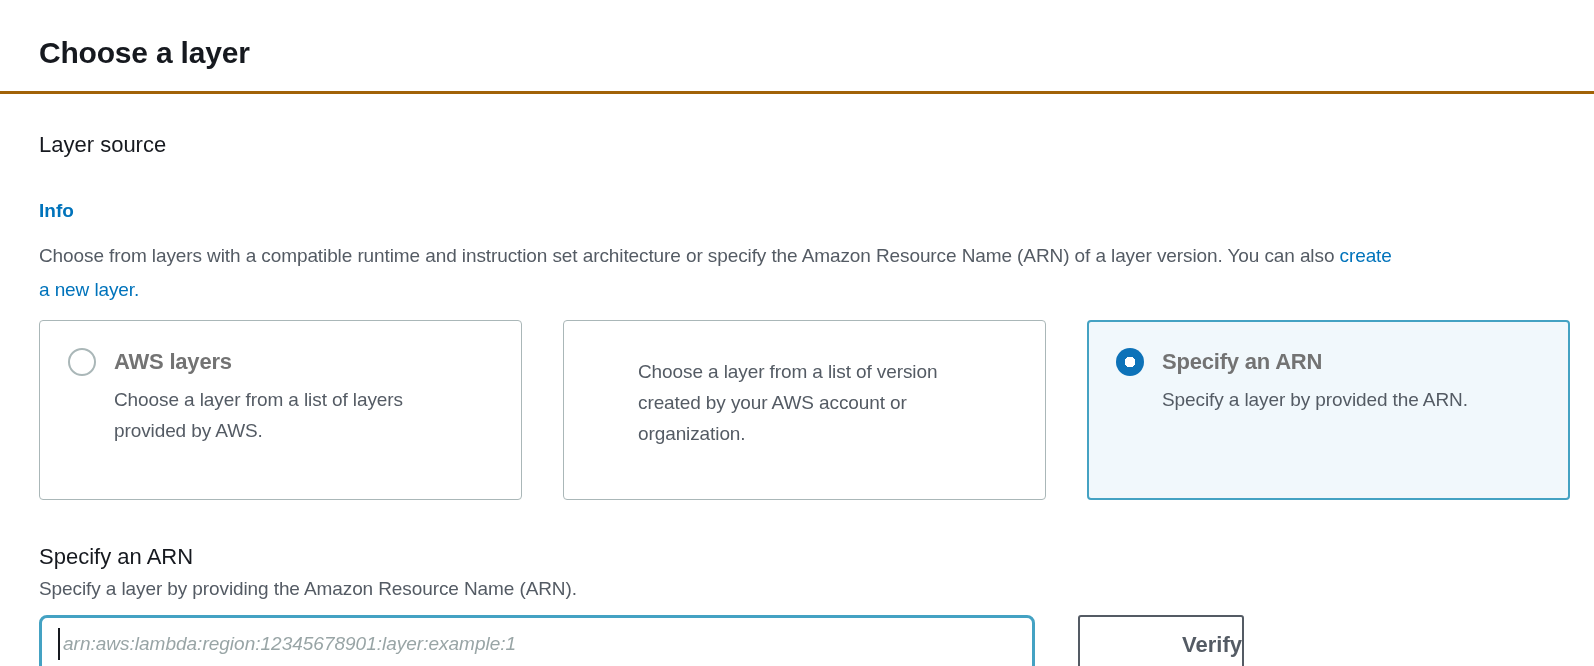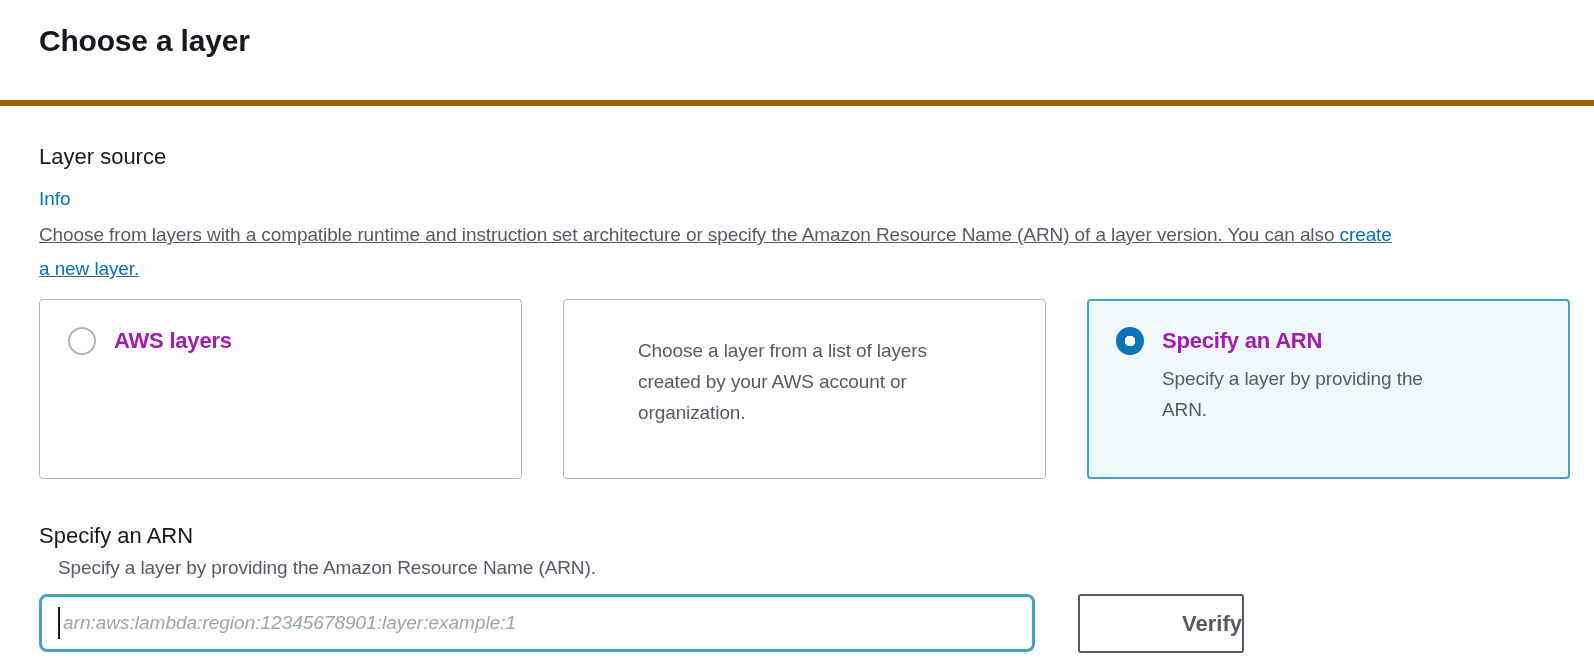--- a/index.html
+++ b/index.html
@@ -7,49 +7,48 @@
   body {
     width: 1594px; height: 666px;
     font-family: "Liberation Sans", sans-serif;
     color: #16191f;
     overflow: hidden;
     position: relative;
   }
 
   
   .panel-header {
-    height: 106px;
-    padding: 24px 40px 0 39px;
-    border-bottom: 6px solid #a16207;
+    height: 94px;
+    padding: 36px 40px 0 39px;
+    border-bottom: 3px solid #a16207;
     background: #ffffff;
   }
   .panel-header h1 {
     font-size: 30px;
     font-weight: 700;
     color: #16191f;
     letter-spacing: -0.2px;
   }
 
   
   .main { padding: 38px 24px 0 39px; }
 
   .label-row { display: flex; align-items: baseline; gap: 18px; flex-direction: column; }
   .field-label { font-size: 22px; color: #16191f; }
   .info-link {
-    font-size: 19px; font-weight: 400;
-    color: #0073bb; text-decoration: none; cursor: pointer;
+    font-size: 19px; font-weight: 700;
+    color: #0073bb; text-decoration: none; cursor: pointer; margin-top: 24px;
   }
 
   .field-desc {
-    margin-top: 8px;
+    margin-top: 17px;
     font-size: 19px; line-height: 34px;
     color: #545b64;
     max-width: 1360px;
     letter-spacing: -0.1px;
-    text-decoration: underline;
   }
   .inline-link { color: #0073bb; text-decoration: none; cursor: pointer; }
 
   
   .tiles {
     margin-top: 13px;
     display: grid;
     grid-template-columns: repeat(3, 1fr);
     gap: 41px;
   }
@@ -70,33 +69,33 @@
   .radio {
     width: 28px; height: 28px; flex: none;
     border-radius: 50%;
     border: 2px solid #aab7b8;
     background: #ffffff;
   }
   .radio.checked {
     border: none;
     background: radial-gradient(circle, #ffffff 0 5.5px, #0d72b8 5.5px 14px);
   }
-  .tile-title { font-size: 22px; font-weight: 700; color: #a21caf; letter-spacing: -0.2px; }
+  .tile-title { font-size: 22px; font-weight: 700; color: #737373; letter-spacing: -0.2px; }
   .tile-desc {
     margin: 8px 0 0 46px;
     font-size: 19px; line-height: 31px;
     color: #545b64;
     max-width: 308px;
     letter-spacing: -0.1px;
   }
 
   
   .arn-section { margin-top: 44px; }
   .arn-title { font-size: 22px; color: #16191f; }
-  .arn-desc { margin-top: 8px; font-size: 19px; color: #545b64; letter-spacing: -0.1px; margin-left: 19px; }
+  .arn-desc { margin-top: 8px; font-size: 19px; color: #545b64; letter-spacing: -0.1px; }
 
   .arn-row { margin-top: 15px; display: flex; align-items: flex-start; }
   .arn-input-wrap { position: relative; }
   .arn-input {
     width: 996px; height: 58px;
     border: 3px solid #44a2c3;
     border-radius: 8px;
     background: #ffffff;
     padding: 0 16px 0 21px;
     font-family: "Liberation Sans", sans-serif;
@@ -144,32 +143,33 @@
 
   <p class="field-desc"><span>Choose from layers with a compatible runtime and instruction set architecture or specify the Amazon Resource Name (ARN) of a layer version. You can also </span><a class="inline-link">create a new layer.</a></p>
 
   <div class="tiles">
 
     <div class="tile">
       <div class="tile-head">
         <span class="radio"></span>
         <span class="tile-title">AWS layers</span>
       </div>
+      <p class="tile-desc">Choose a layer from a list of layers provided by AWS.</p>
     </div>
 
     <div class="tile">
-      <p class="tile-desc">Choose a layer from a list of layers created by your AWS account or organization.</p>
+      <p class="tile-desc">Choose a layer from a list of version created by your AWS account or organization.</p>
     </div>
 
     <div class="tile selected">
       <div class="tile-head">
         <span class="radio checked"></span>
         <span class="tile-title">Specify an ARN</span>
       </div>
-      <p class="tile-desc">Specify a layer by providing the ARN.</p>
+      <p class="tile-desc">Specify a layer by provided the ARN.</p>
     </div>
 
   </div>
 
   <section class="arn-section">
     <div class="arn-title">Specify an ARN</div>
     <p class="arn-desc">Specify a layer by providing the Amazon Resource Name (ARN).</p>
 
     <div class="arn-row">
       <div class="arn-input-wrap">

